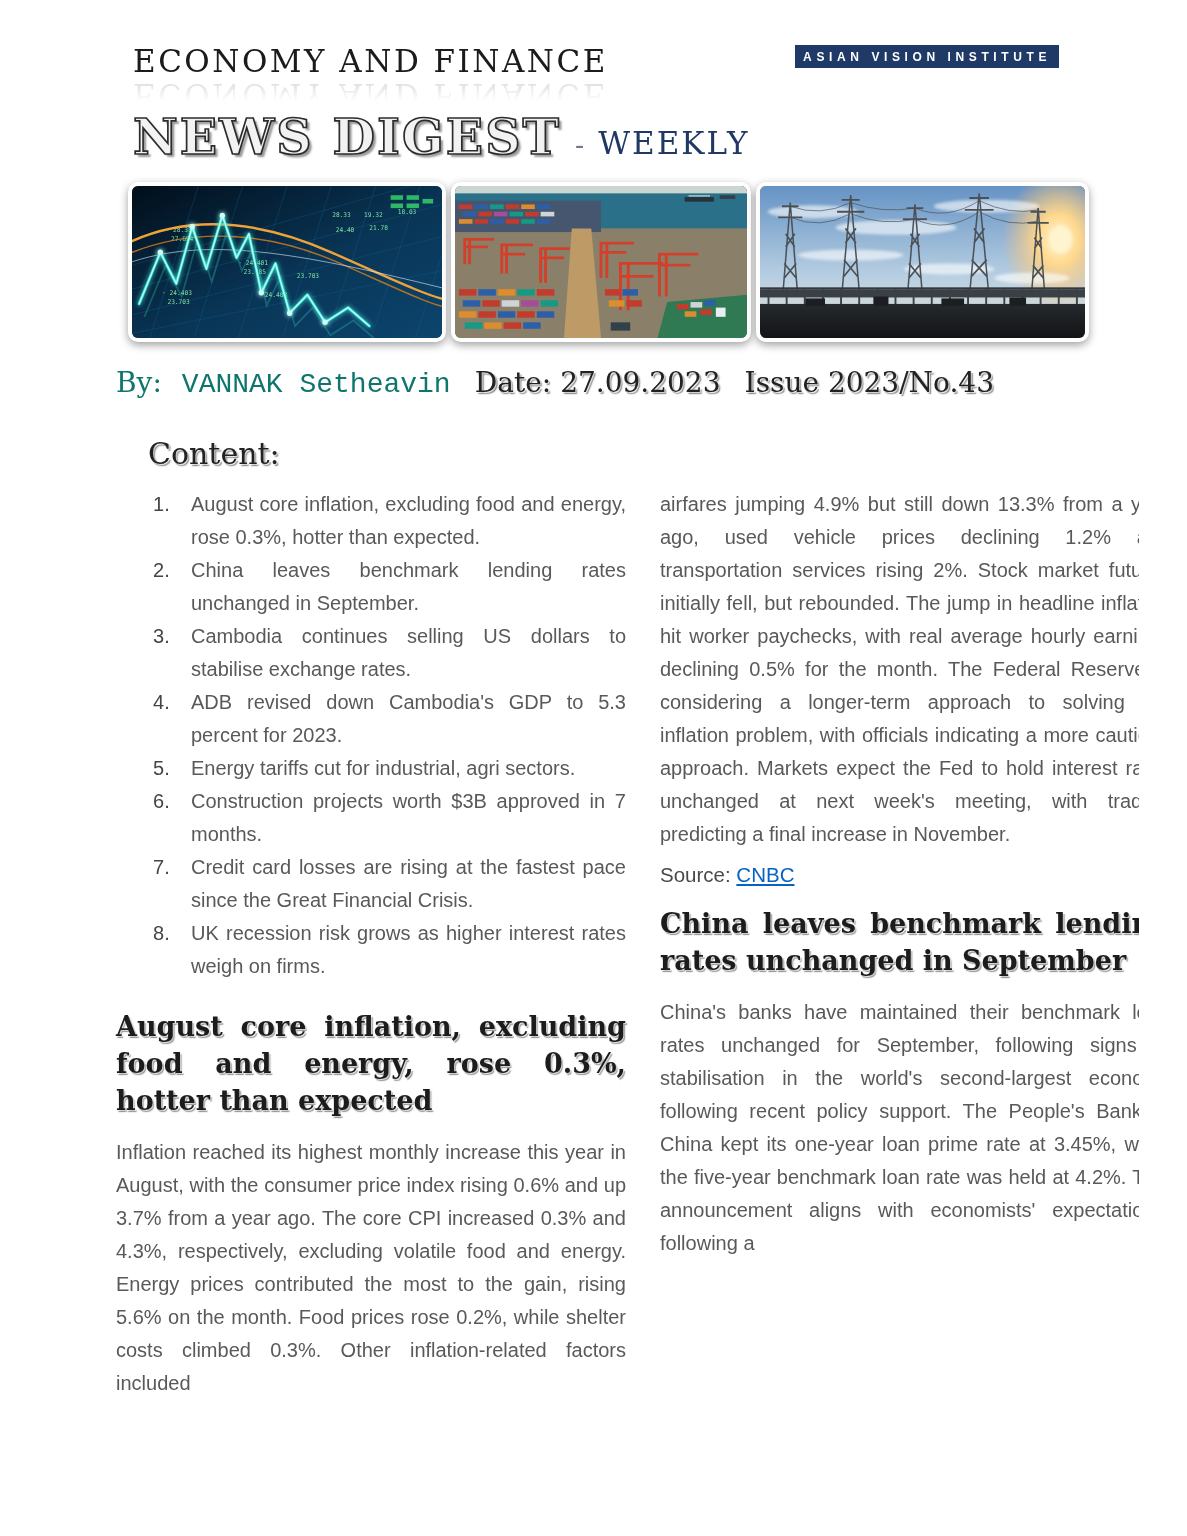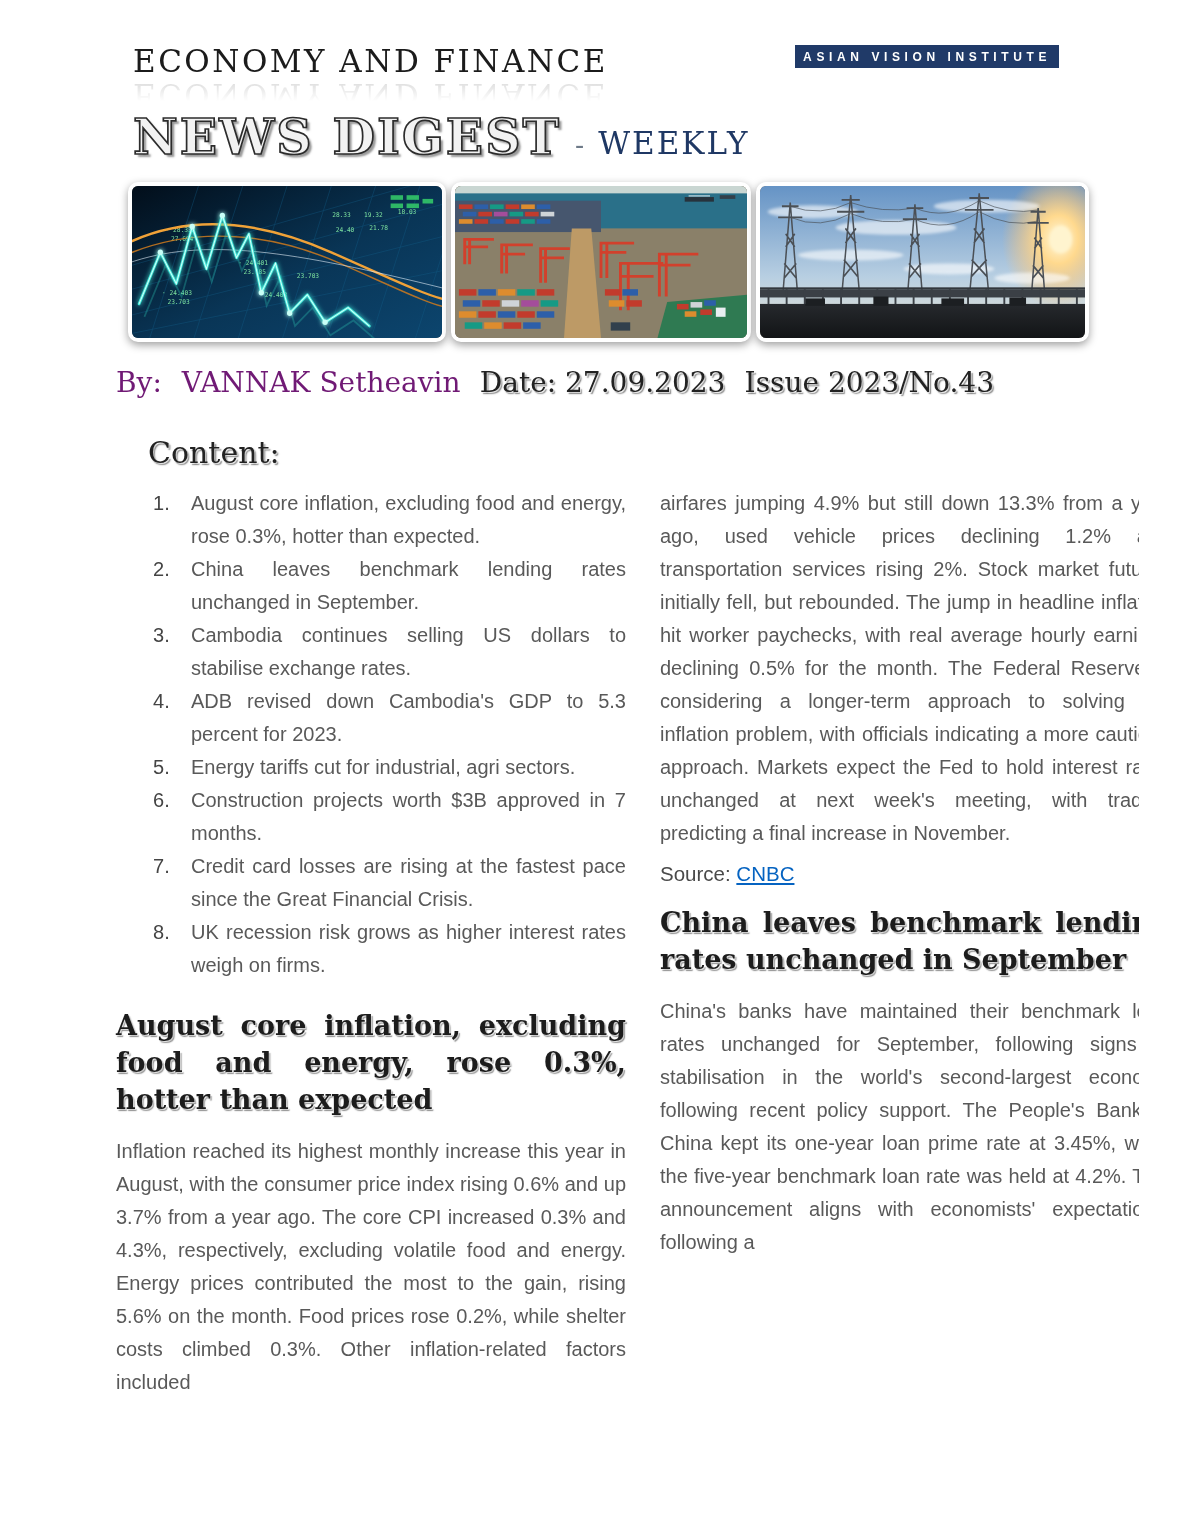--- a/index.html
+++ b/index.html
@@ -37,22 +37,22 @@
   .photo { height:160px; border:4px solid #ffffff; border-radius:10px; overflow:hidden;
            box-shadow:0 3px 8px rgba(0,0,0,.38); background:#666; }
   .photo-1 { flex:0 0 318px; }
   .photo-2 { flex:0 0 300px; }
   .photo-3 { flex:1 1 auto; }
   .photo-img { display:block; width:100%; height:100%; }
 
   
   .byline { display:flex; margin:24px 145px 0 68px; align-items:baseline; justify-content:space-between; }
   .byline-left { display:flex; align-items:baseline; }
-  .byline-by, .byline-author { font-family:"DejaVu Serif", serif; font-size:28px; color:#701a75; }
-  .byline-author { margin-left:20px; }
+  .byline-by, .byline-author { font-family:"DejaVu Serif", serif; font-size:28px; color:#0f766e; }
+  .byline-author { margin-left:20px;font-family:Liberation Mono, monospace; }
   .engraved { font-family:"DejaVu Serif", serif; font-weight:400; color:#222;
               text-shadow:1px 1px 0 rgba(255,255,255,.6), 1.8px 1.8px 1.4px rgba(0,0,0,.5); }
   .byline-date, .byline-issue { font-size:28px; }
 
   
   .columns { display:flex; gap:34px; padding:36px 65px 0 68px; }
   .col { width:510px; flex:none; }
   .col-right { padding-top:52px; }
 
   .content-heading { font-size:30px; line-height:36px; margin:0 0 16px 32px; }

